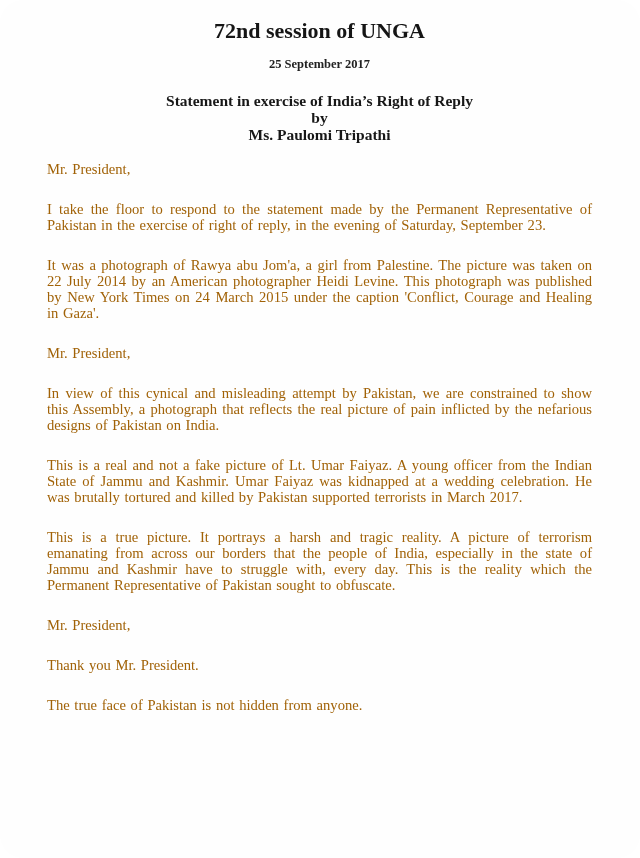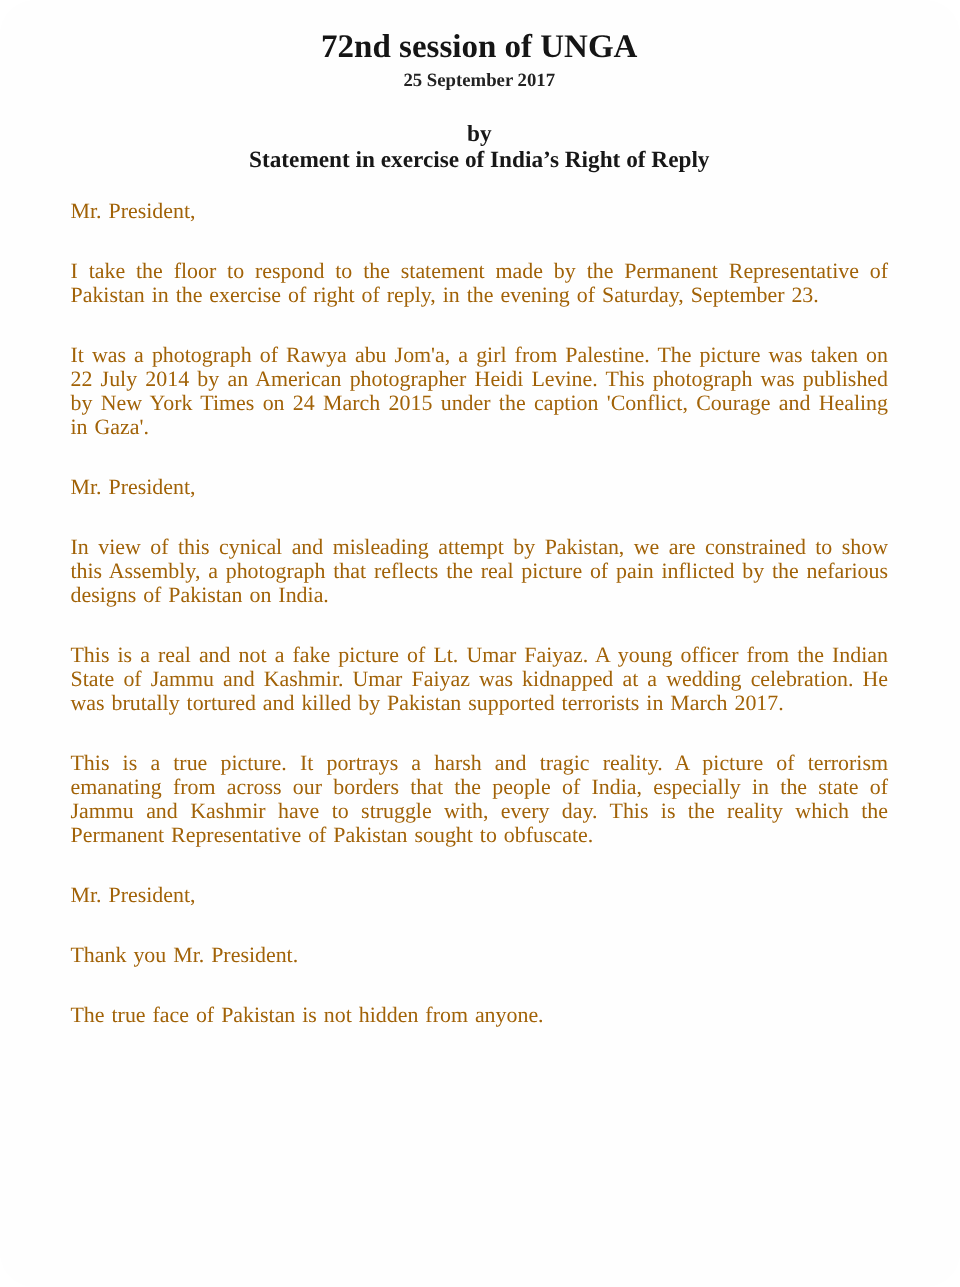--- a/index.html
+++ b/index.html
@@ -25,21 +25,21 @@
     text-align: center;
     line-height: 26px;
     color: #151515;
   }
 
   .doc-date {
     font-size: 12.5px;
     font-weight: bold;
     text-align: center;
     line-height: 15px;
-    margin-top: 2px;
+    margin-top: 13px;
     color: #222222;
   }
 
   .doc-subtitle {
     font-size: 15.5px;
     font-weight: bold;
     text-align: center;
     line-height: 17px;
     margin-top: 20px;
     color: #171717;
@@ -61,22 +61,23 @@
 </head>
 <body>
 
 <div class="page">
 
   <div class="doc-title">72nd session of UNGA</div>
 
   <div class="doc-date">25 September 2017</div>
 
   <div class="doc-subtitle">
+    <div>Statement in exercise of India’s Right of Reply</div>
     <div>by</div>
-    <div>Statement in exercise of India’s Right of Reply</div>
+    <div>Ms. Paulomi Tripathi</div>
   </div>
 
   <div class="doc-body">
     <p>Mr. President,</p>
     <p>I take the floor to respond to the statement made by the Permanent Representative of Pakistan in the exercise of right of reply, in the evening of Saturday, September 23.</p>
     <p>It was a photograph of Rawya abu Jom'a, a girl from Palestine. The picture was taken on 22 July 2014 by an American photographer Heidi Levine. This photograph was published by New York Times on 24 March 2015 under the caption 'Conflict, Courage and Healing in Gaza'.</p>
     <p>Mr. President,</p>
     <p>In view of this cynical and misleading attempt by Pakistan, we are constrained to show this Assembly, a photograph that reflects the real picture of pain inflicted by the nefarious designs of Pakistan on India.</p>
     <p>This is a real and not a fake picture of Lt. Umar Faiyaz. A young officer from the Indian State of Jammu and Kashmir. Umar Faiyaz was kidnapped at a wedding celebration. He was brutally tortured and killed by Pakistan supported terrorists in March 2017.</p>
     <p>This is a true picture. It portrays a harsh and tragic reality. A picture of terrorism emanating from across our borders that the people of India, especially in the state of Jammu and Kashmir have to struggle with, every day. This is the reality which the Permanent Representative of Pakistan sought to obfuscate.</p>

